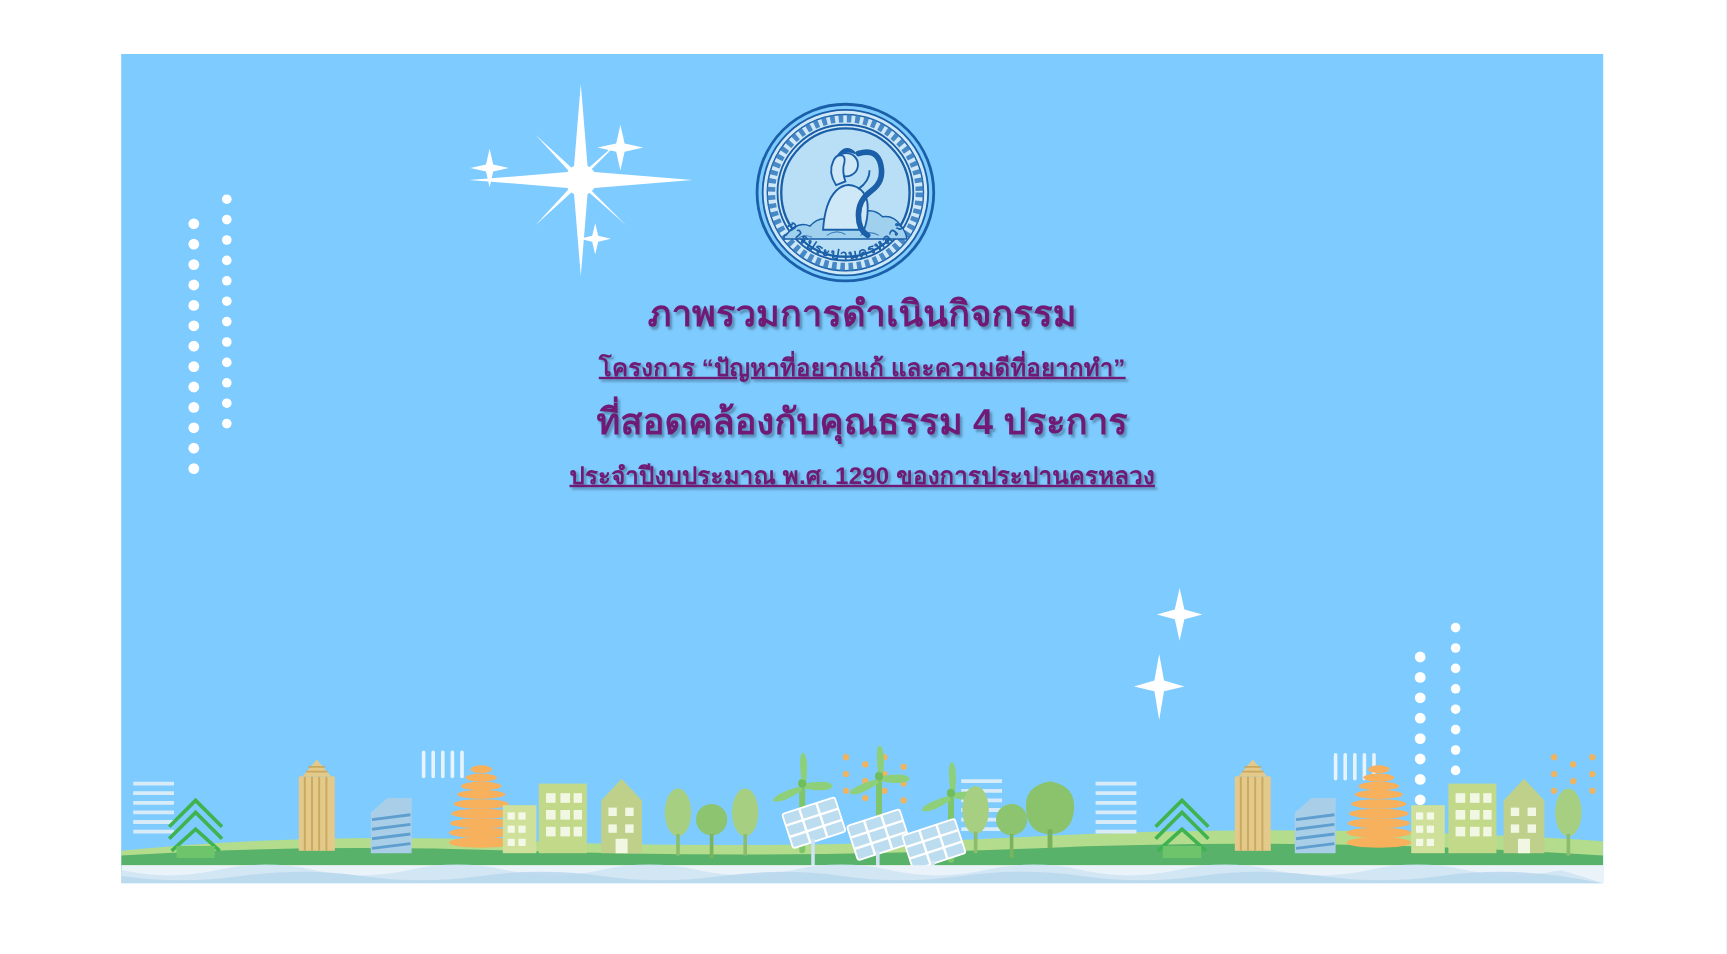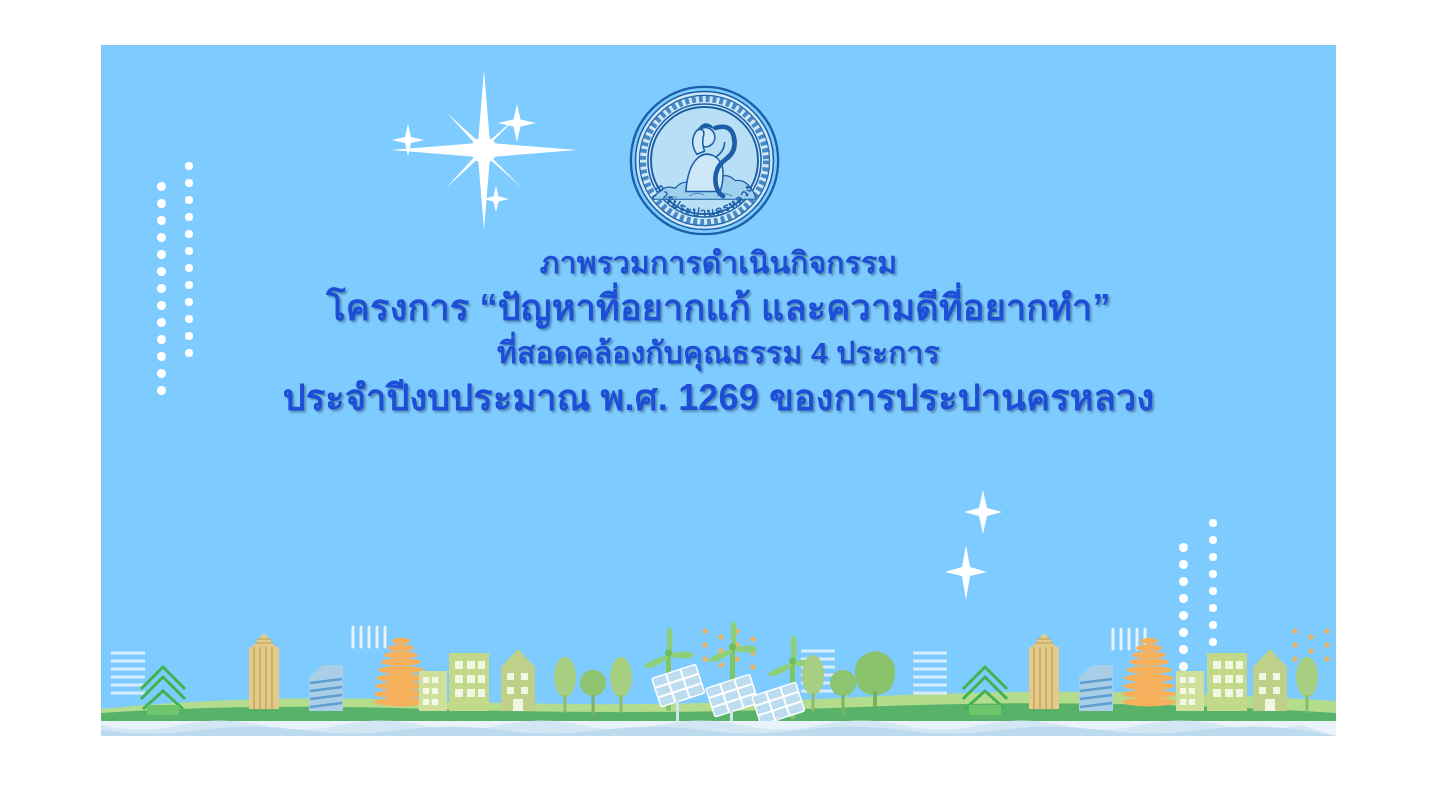--- a/index.html
+++ b/index.html
@@ -40,29 +40,29 @@
   }
   #logo-wrap svg{display:block;width:155px;height:155px;}
 
   
   #title-block{
     position:absolute;
     left:0; top:195px; width:1235px;
     text-align:center;
   }
   #title-block .line{
-    color:#1d4ed8;
+    color:#701a75;
     font-weight:bold;
     font-size:30px;
     line-height:45px;
     letter-spacing:.2px;
     text-shadow:2px 2px 2px rgba(40,70,95,.45);
     white-space:nowrap;
   }
-  #title-block .line.big{font-size:36px;}
+  #title-block .line.big{font-size:20px;text-decoration:underline;}
 
   
   #scene{
     position:absolute;
     left:0; bottom:0; width:1235px; height:115px;
   }
   #scene svg{display:block;width:1235px;height:115px;}
 </style>
 </head>
 <body>
@@ -205,21 +205,21 @@
       <text font-family="'Liberation Sans', sans-serif" font-size="15" font-weight="bold" fill="#1a5fa8" letter-spacing="1.4">
         <textPath href="#ringpath" startOffset="50%" text-anchor="middle">การประปานครหลวง</textPath>
       </text>
     </svg>
   </div>
 
   <div id="title-block">
     <div class="line">ภาพรวมการดำเนินกิจกรรม</div>
     <div class="line big">โครงการ “ปัญหาที่อยากแก้ และความดีที่อยากทำ”</div>
     <div class="line">ที่สอดคล้องกับคุณธรรม 4 ประการ</div>
-    <div class="line big">ประจำปีงบประมาณ พ.ศ. 1269 ของการประปานครหลวง</div>
+    <div class="line big">ประจำปีงบประมาณ พ.ศ. 1290 ของการประปานครหลวง</div>
   </div>
 
   <div id="scene">
     <svg viewBox="0 0 1235 115" xmlns="http://www.w3.org/2000/svg">
       <defs>
 
         <g id="greenTerrace">
           <g fill="none" stroke="#3fb34f" stroke-width="3">
             <path d="M0 56 L22 34 L44 56"></path>
             <path d="M0 46 L22 24 L44 46"></path>

